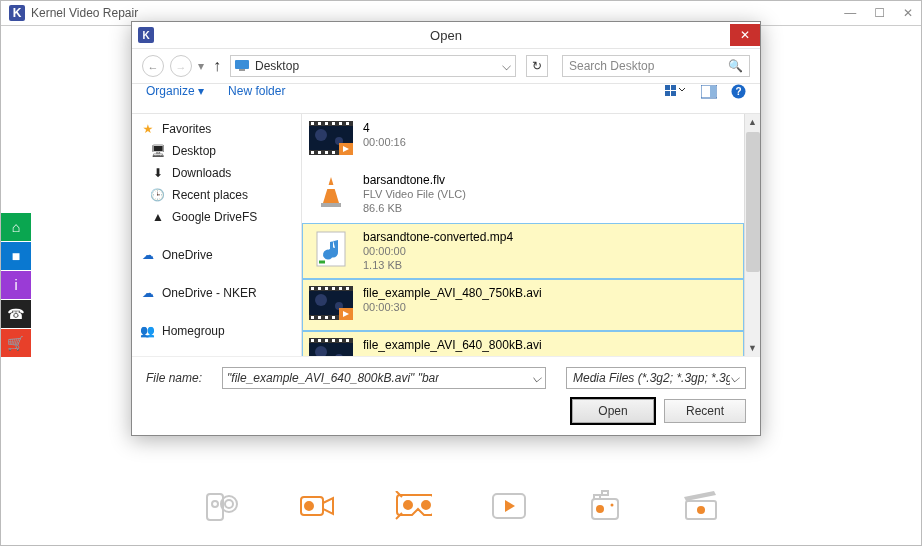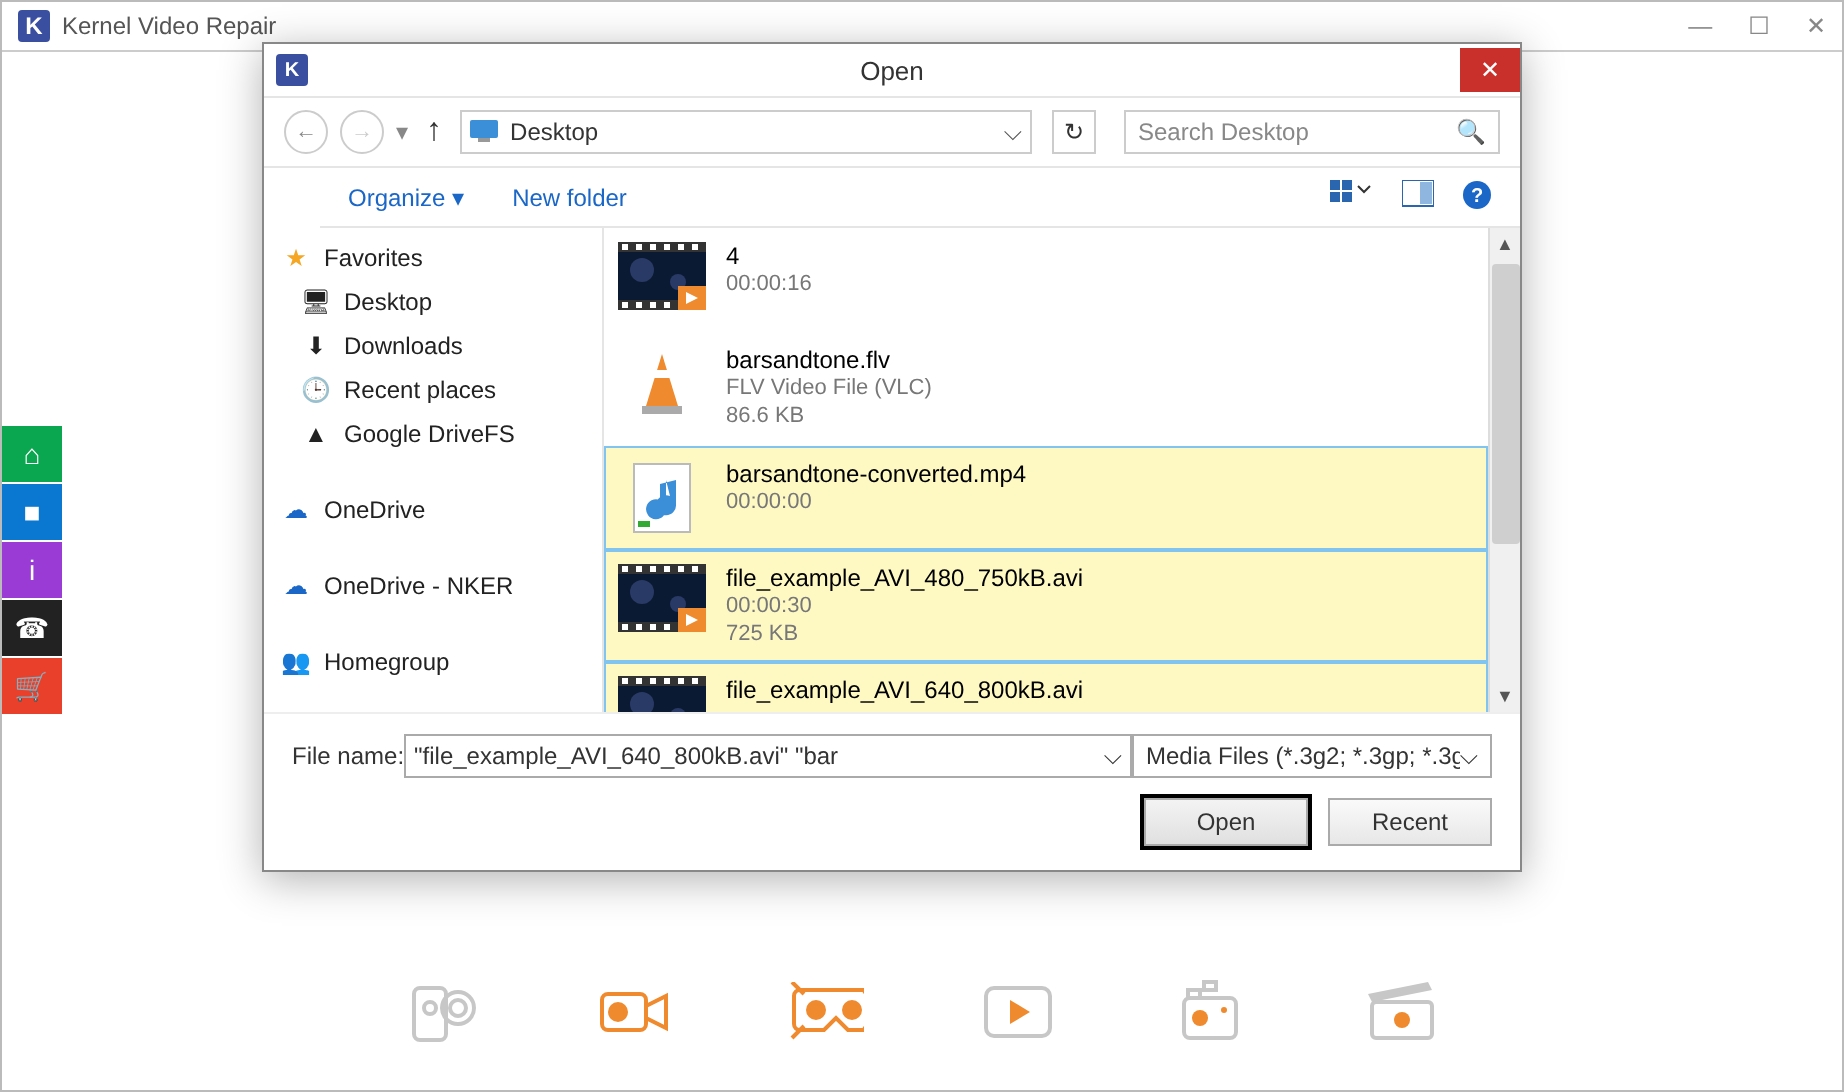--- a/index.html
+++ b/index.html
@@ -20,41 +20,41 @@
   .dlg-title span.t { position:absolute; left:50%; transform:translateX(-50%); font-size:13px; color:#333;}
   .dlg-close { margin-left:auto; width:30px; height:22px; background:#c9302c; color:#fff; display:flex; align-items:center; justify-content:center; font-size:12px; cursor:pointer; }
   .dlg-nav { height:36px; border-top:1px solid #e5e5e5; border-bottom:1px solid #e5e5e5; display:flex; align-items:center; padding:0 10px; gap:6px; }
   .navbtn { width:22px; height:22px; border:1px solid #ccc; border-radius:50%; display:flex; align-items:center; justify-content:center; color:#888; font-size:11px; background:#fff;}
   .arrowup { width:14px; text-align:center; color:#333; font-size:16px; }
   .loc { flex:1; height:22px; border:1px solid #ccc; display:flex; align-items:center; padding:0 4px; gap:6px; }
   .loc .deskicon { display:inline-flex; }
   .loc .caret { margin-left:auto; color:#555; }
   .refresh { width:22px; height:22px; display:flex; align-items:center; justify-content:center; border:1px solid #ccc; margin-left:4px; color:#333; }
   .search { width:188px; height:22px; border:1px solid #ccc; display:flex; align-items:center; padding:0 6px; color:#888; margin-left:8px; justify-content:space-between;}
-  .dlg-toolbar { height:30px; display:flex; align-items:center; padding:0 14px; border-bottom:1px solid #e5e5e5;margin-left:28px; }
+  .dlg-toolbar { height:30px; display:flex; align-items:flex-start; padding:0 14px; border-bottom:1px solid #e5e5e5; }
   .dlg-toolbar .link { color:#1a67c7; cursor:pointer; }
   .dlg-toolbar .rt { margin-left:auto; display:flex; align-items:center; gap:14px; font-size:13px; color:#1a67c7;}
   .dlg-body { flex:1; display:flex; overflow:hidden; }
   .navpane { width:170px; border-right:1px solid #e5e5e5; padding:4px 0; overflow:auto; }
   .navpane .item { display:flex; align-items:center; gap:6px; padding:2px 0 2px 18px; height:22px; color:#222;}
   .navpane .item.header { padding-left:8px; }
   .navicon { width:16px; height:16px; display:inline-flex; align-items:center; justify-content:center; font-size:12px; }
   .navpane .spacer { height:16px; }
   .filelist { flex:1; position:relative; overflow:auto; }
   .scrollbar { position:absolute; right:0; top:0; bottom:0; width:16px; background:#f0f0f0; border-left:1px solid #ddd; }
   .scrollbar .up,.scrollbar .down { height:16px; display:flex; align-items:center; justify-content:center; font-size:9px; color:#555;}
   .scrollbar .thumb { position:absolute; width:14px; left:1px; top:18px; height:140px; background:#cfcfcf; border-radius:2px; }
   .filerow { display:flex; gap:10px; padding:6px 18px 6px 6px; border:1px solid transparent; }
   .filerow.sel { background:#fef9c3; border:1px solid #81c4ef; }
   .filerow.sel + .filerow.sel { border-top:1px solid #81c4ef; }
   .thumb-v { width:44px; height:38px; display:flex; align-items:center; justify-content:center; }
   .meta .name { color:#000; }
   .meta .sub { color:#777; font-size:11px; line-height:1.3; }
   .dlg-footer { padding:10px 14px 12px; display:flex; flex-direction:column; gap:10px; border-top:1px solid #eee;}
-  .footer-row1 { display:flex; align-items:center; gap:0; }
+  .footer-row1 { display:flex; align-items:center; gap:20px;font-style:italic; }
   .footer-row1 label { color:#333; }
   .fn-input { flex:1; height:22px; border:1px solid #aaa; padding:0 4px; display:flex; align-items:center; justify-content:space-between; }
   .type-select { width:180px; height:22px; border:1px solid #aaa; display:flex; align-items:center; padding:0 6px; justify-content:space-between;}
   .footer-row2 { display:flex; justify-content:flex-end; gap:10px; }
   .btn { width:82px; height:24px; border:1px solid #aaa; background:linear-gradient(#fafafa,#e7e7e7); display:flex; align-items:center; justify-content:center; cursor:pointer; }
   .btn.primary { outline:2px solid #000; background:linear-gradient(#f3f3f3,#e0e0e0);}
 </style>
 </head>
 <body>
 
@@ -274,20 +274,21 @@
             <div class="thumb-v">
               <svg width="40" height="38">
                 <rect x="6" y="2" width="28" height="34" fill="#fff" stroke="#bbb"></rect>
                 <path d="M22 10 v14 a5 5 0 1 1 -3 -4 v-8 l8 -2 v12 a5 5 0 1 1 -3 -4" fill="#3b8ed8"></path>
                 <polyline points="8,32 14,32" stroke="#3a3" stroke-width="3"></polyline>
               </svg>
             </div>
             <div class="meta">
               <div class="name">barsandtone-converted.mp4</div>
               <div class="sub">00:00:00</div>
+              <div class="sub">1.13 KB</div>
             </div>
           </div>
           <div class="filerow sel" style="margin-right: 16px;">
             <div class="thumb-v">
               <svg width="44" height="38">
                 <rect x="0" y="0" width="44" height="34" fill="#0a1a33"></rect>
                 <circle cx="12" cy="14" r="6" fill="#2a3a66"></circle>
                 <circle cx="30" cy="20" r="4" fill="#2a3a66"></circle>
                 <rect x="0" y="0" width="44" height="5" fill="#333"></rect>
                 <rect x="0" y="29" width="44" height="5" fill="#333"></rect>
@@ -305,21 +306,20 @@
                   <rect x="30" y="30" width="3" height="3"></rect>
                   <rect x="37" y="30" width="3" height="3"></rect>
                 </g>
                 <rect x="30" y="22" width="14" height="12" fill="#ef8a2e"></rect>
                 <polygon points="34,25 34,31 40,28" fill="#fff"></polygon>
               </svg>
             </div>
             <div class="meta">
               <div class="name">file_example_AVI_480_750kB.avi</div>
               <div class="sub">00:00:30</div>
-              <div class="sub">725 KB</div>
             </div>
           </div>
           <div class="filerow sel" style="margin-right: 16px;">
             <div class="thumb-v">
               <svg width="44" height="38">
                 <rect x="0" y="0" width="44" height="34" fill="#0a1a33"></rect>
                 <circle cx="12" cy="14" r="6" fill="#2a3a66"></circle>
                 <circle cx="30" cy="20" r="4" fill="#2a3a66"></circle>
                 <rect x="0" y="0" width="44" height="5" fill="#333"></rect>
                 <rect x="0" y="29" width="44" height="5" fill="#333"></rect>

